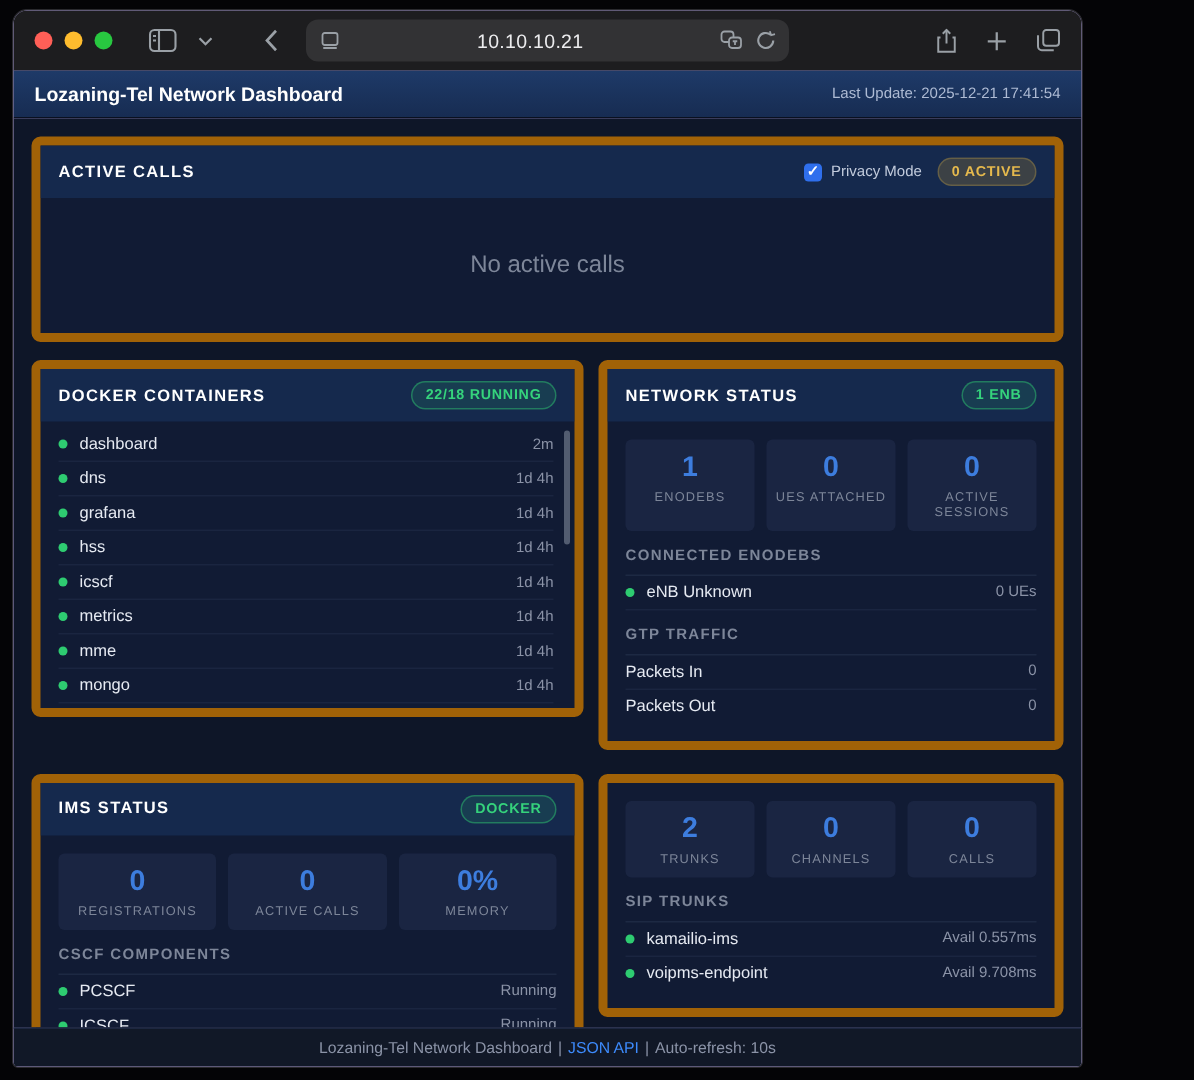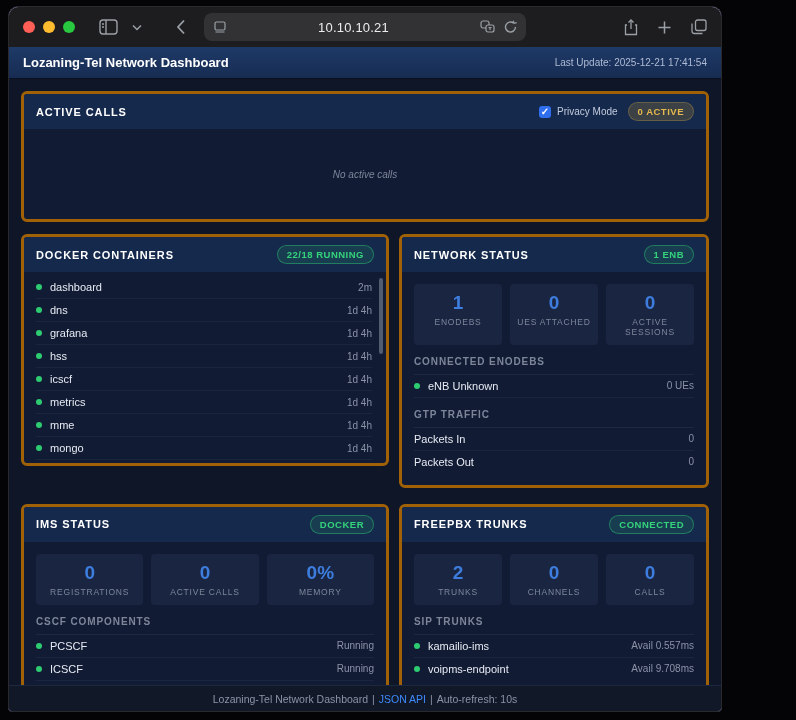--- a/index.html
+++ b/index.html
@@ -45,21 +45,21 @@
     height:32px; flex:0 0 32px;
     background:linear-gradient(180deg,#1e3a68,#172c52);
     display:flex; align-items:center; justify-content:space-between;
     padding:0 14px; border-bottom:1px solid #0a1020;
   }
   .dash-title { color:#ffffff; font-size:13px; font-weight:bold; }
   .dash-update { color:#aebbd4; font-size:10px; }
   
   .page { flex:1; background:#0e1628; padding:12px; overflow:hidden; }
   .panel {
-    background:#111b34; border:3px solid #a16207; border-radius:6px;
+    background:#111b34; border:6px solid #a16207; border-radius:6px;
     overflow:hidden; display:flex; flex-direction:column;
   }
   .panel-header {
     background:#15294d; padding:8px 12px; display:flex;
     align-items:center; justify-content:space-between; flex:0 0 auto;
   }
   .panel-title {
     color:#ffffff; font-size:11px; font-weight:bold; letter-spacing:0.9px;
   }
   .badge {
@@ -79,21 +79,21 @@
   .checkbox {
     width:12px; height:12px; background:#2f6fed; border-radius:3px;
     color:#fff; font-size:10px; line-height:12px; text-align:center;
     display:inline-block; font-weight:bold;
   }
   .privacy-label { color:#c2cbdc; font-size:10px; }
   
   .ac-body {
     height:90px; display:flex; align-items:center; justify-content:center;
   }
-  .empty-text { color:#7d8699; font-size:10px; font-style:italic; }
+  .empty-text { color:#7d8699; font-size:16px; }
   
   .grid2 {
     display:grid; grid-template-columns:368px 1fr; gap:16px 10px;
     margin-top:12px; align-items:start;
   }
   
   .list-body { padding:4px 12px 6px 12px; position:relative; }
   .row {
     display:flex; align-items:center; justify-content:space-between;
     padding:5px 0; border-bottom:1px solid rgba(125,145,185,0.09);
@@ -390,24 +390,20 @@
             <span class="row-left">
                 <span class="dot"></span>
                 <span class="row-name">SCSCF</span>
               </span>
             <span class="row-value">Running</span>
           </div>
         </div>
       </div>
 
       <div class="panel">
-        <div class="panel-header">
-          <span class="panel-title">FREEPBX TRUNKS</span>
-          <span class="badge green">CONNECTED</span>
-        </div>
         <div class="stats-body">
           <div class="stats">
             <div class="stat-box">
               <div class="stat-value">2</div>
               <div class="stat-label">TRUNKS</div>
             </div>
             <div class="stat-box">
               <div class="stat-value">0</div>
               <div class="stat-label">CHANNELS</div>
             </div>

